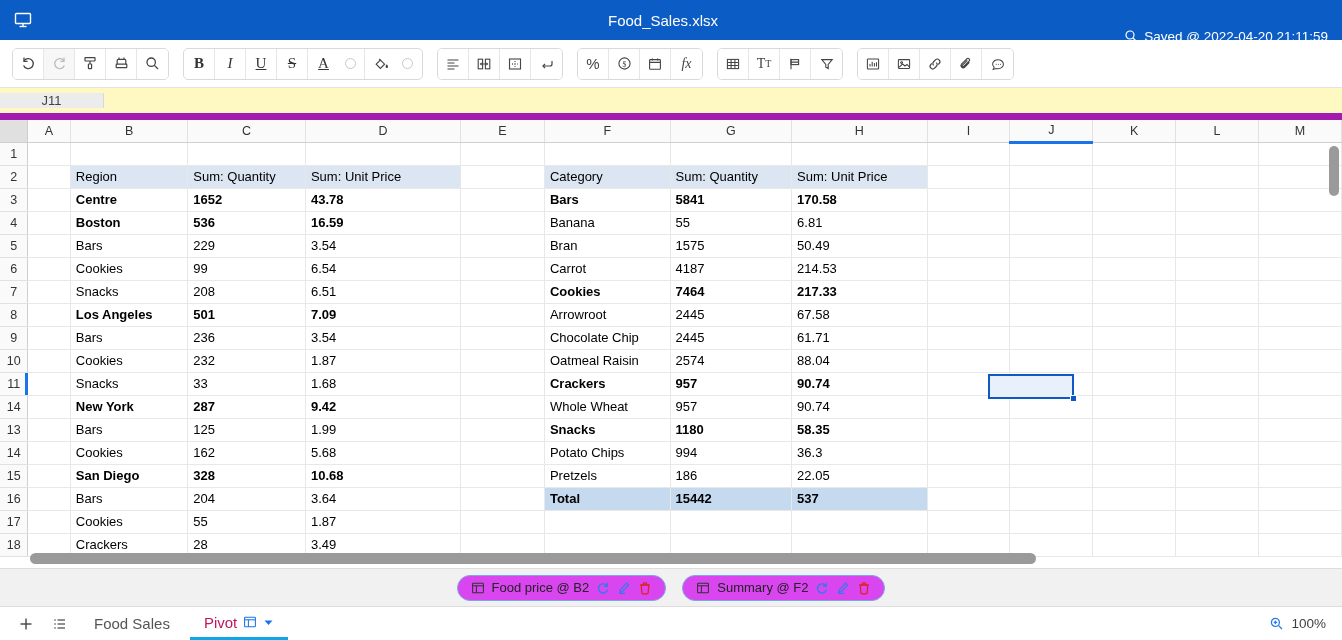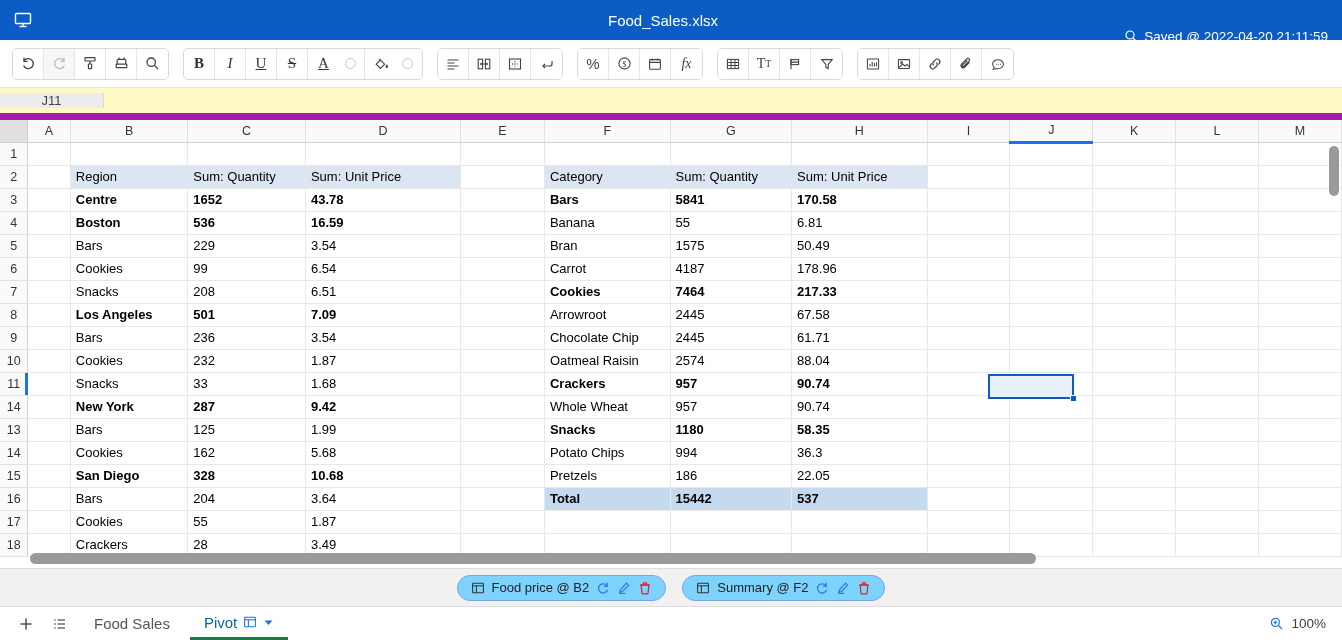--- a/index.html
+++ b/index.html
@@ -113,40 +113,40 @@
     background: #9a9a9a; border-radius: 6px;
   }
 
   
   .chipbar {
     height: 38px; background: #f1f1f1; border-top: 1px solid #ddd;
     display: flex; align-items: center; justify-content: center; gap: 16px; flex: 0 0 38px;
   }
   .chip {
     display: flex; align-items: center; gap: 7px; height: 26px; padding: 0 13px;
-    border: 1px solid #7aa7e0; border-radius: 14px; background: #7dd3fc;
+    border: 1px solid #7aa7e0; border-radius: 14px; background: #d946ef;
     font-size: 13px; color: #222;
   }
   .chip-icons { display: flex; align-items: center; gap: 7px; }
   .chip-ico { display:flex; align-items:center; justify-content:center; cursor:default; }
 
   
   .tabbar {
     height: 34px; background: #fff; border-top: 1px solid #ddd;
     display: flex; align-items: center; padding: 0 12px; gap: 6px; flex: 0 0 34px; position: relative;
   }
   .tab-add, .tab-list {
     width: 28px; height: 28px; display: flex; align-items: center; justify-content: center;
     color: #444; cursor: default;
   }
   .sheet-tab {
     height: 33px; display: flex; align-items: center; gap: 6px; padding: 0 14px;
     font-size: 15px; color: #555; cursor: default;
   }
-  .sheet-tab.active { color: #0369a1; border-bottom: 3px solid #15803d; font-weight: normal; }
+  .sheet-tab.active { color: #be185d; border-bottom: 3px solid #0ea5e9; font-weight: normal; }
   .zoomctl {
     position: absolute; right: 16px; display: flex; align-items: center; gap: 7px;
     color: #404040; font-size: 13.5px;
   }
   svg { display: block; }
 </style>
 </head>
 <body>
 
 <div class="app">
@@ -471,21 +471,21 @@
         </tr>
         <tr>
           <th class="rowhead">6</th>
           <td class="cell"></td>
           <td class="cell ind2">Cookies</td>
           <td class="cell num">99</td>
           <td class="cell num">6.54</td>
           <td class="cell"></td>
           <td class="cell ind1">Carrot</td>
           <td class="cell num">4187</td>
-          <td class="cell num">178.96</td>
+          <td class="cell num">214.53</td>
           <td class="cell"></td>
           <td class="cell"></td>
           <td class="cell"></td>
           <td class="cell"></td>
           <td class="cell"></td>
         </tr>
         <tr>
           <th class="rowhead">7</th>
           <td class="cell"></td>
           <td class="cell ind2">Snacks</td>

